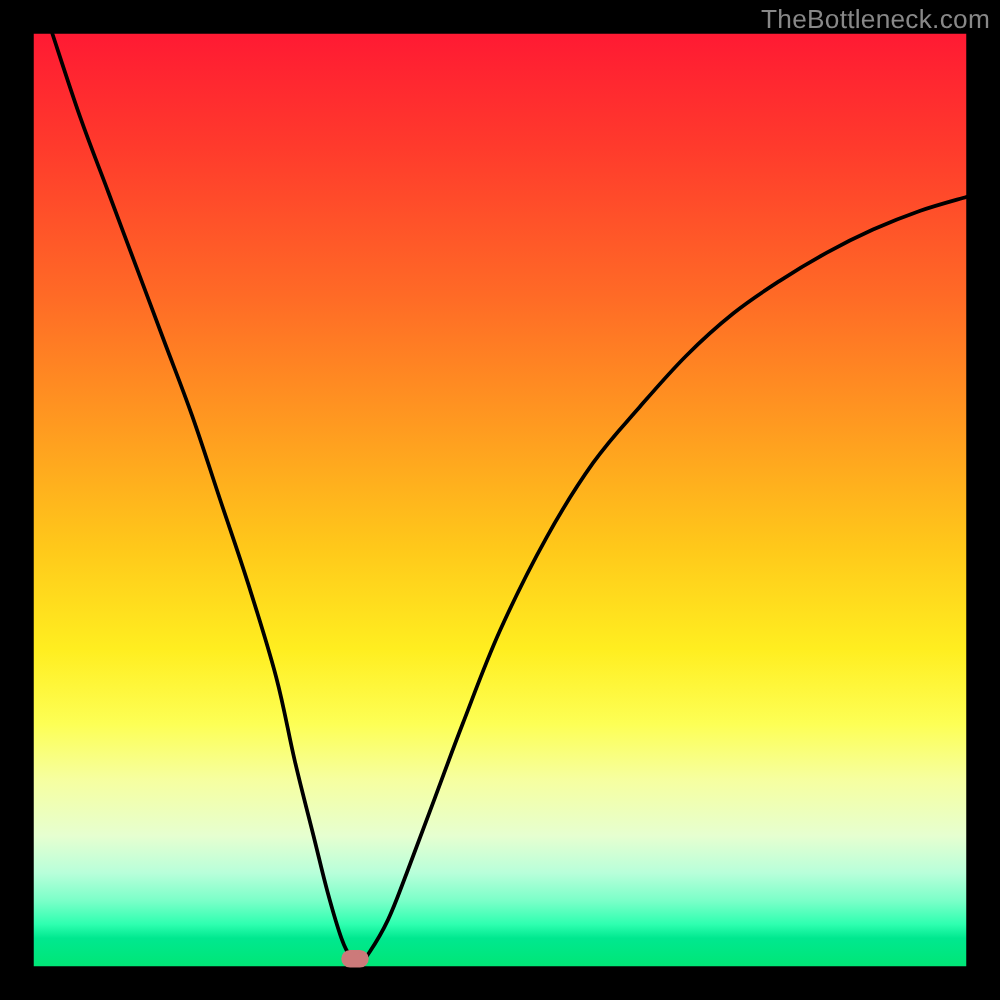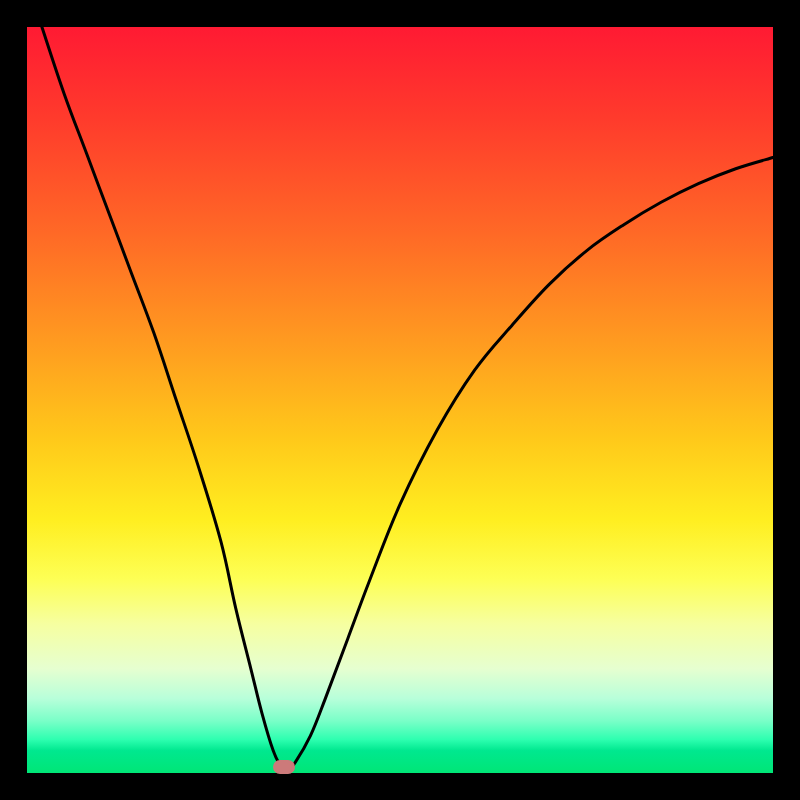--- a/index.html
+++ b/index.html
@@ -75,14 +75,15 @@
   <div class="plot-area">
 
     <svg class="curve" viewBox="0 0 746 746" preserveAspectRatio="none">
       <path id="curve-path" fill="none" stroke="#000000" stroke-width="3" stroke-linecap="round" stroke-linejoin="round" d="M 14.92 0.00 C 18.95 12.09, 29.24 44.31, 37.30 67.14 C 45.36 89.97, 51.62 105.34, 59.68 126.82 C 67.74 148.30, 74.00 165.02, 82.06 186.50 C 90.12 207.98, 96.38 224.70, 104.44 246.18 C 112.50 267.66, 118.76 283.03, 126.82 305.86 C 134.88 328.69, 141.14 348.83, 149.20 373.00 C 157.26 397.17, 163.52 414.63, 171.58 440.14 C 179.64 465.65, 187.25 489.23, 193.96 514.74 C 200.67 540.25, 203.51 559.05, 208.88 581.88 C 214.25 604.71, 219.10 622.76, 223.80 641.56 C 228.50 660.36, 230.96 671.55, 234.99 686.32 C 239.02 701.09, 242.82 714.22, 246.18 723.62 C 249.54 733.02, 250.95 735.18, 253.64 738.54 C 256.33 741.90, 258.41 742.94, 261.10 742.27 C 263.79 741.60, 264.53 740.85, 268.56 734.81 C 272.59 728.77, 278.11 720.11, 283.48 708.70 C 288.85 697.29, 291.69 688.86, 298.40 671.40 C 305.11 653.94, 312.72 633.20, 320.78 611.72 C 328.84 590.24, 333.76 576.21, 343.16 552.04 C 352.56 527.87, 360.91 504.30, 373.00 477.44 C 385.09 450.58, 396.87 427.01, 410.30 402.84 C 423.73 378.67, 434.17 361.96, 447.60 343.16 C 461.03 324.36, 471.47 313.84, 484.90 298.40 C 498.33 282.96, 508.77 270.80, 522.20 257.37 C 535.63 243.94, 546.07 234.54, 559.50 223.80 C 572.93 213.06, 583.37 206.42, 596.80 197.69 C 610.23 188.96, 620.67 182.70, 634.10 175.31 C 647.53 167.92, 657.97 162.70, 671.40 156.66 C 684.83 150.62, 695.27 146.44, 708.70 141.74 C 722.13 137.04, 739.29 132.56, 746.00 130.55"></path>
     </svg>
 
     <div class="minimum-marker" id="min-marker" style="left: 257.37px; top: 740.032px; background: rgb(204, 122, 122);"></div>
 
   </div>
 
+  <div class="watermark">TheBottleneck.com</div>
 
 </div>
 
 </body></html>

